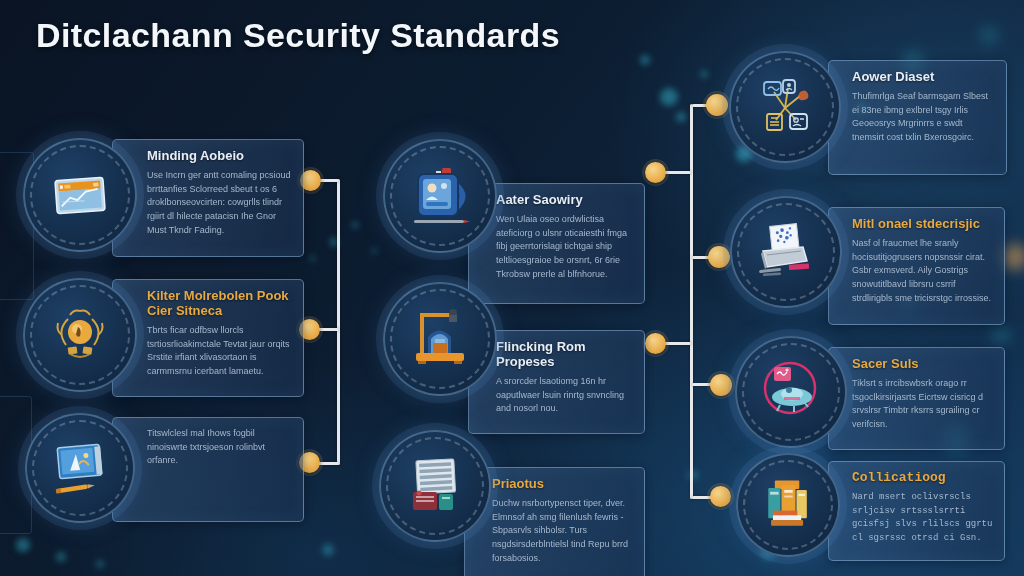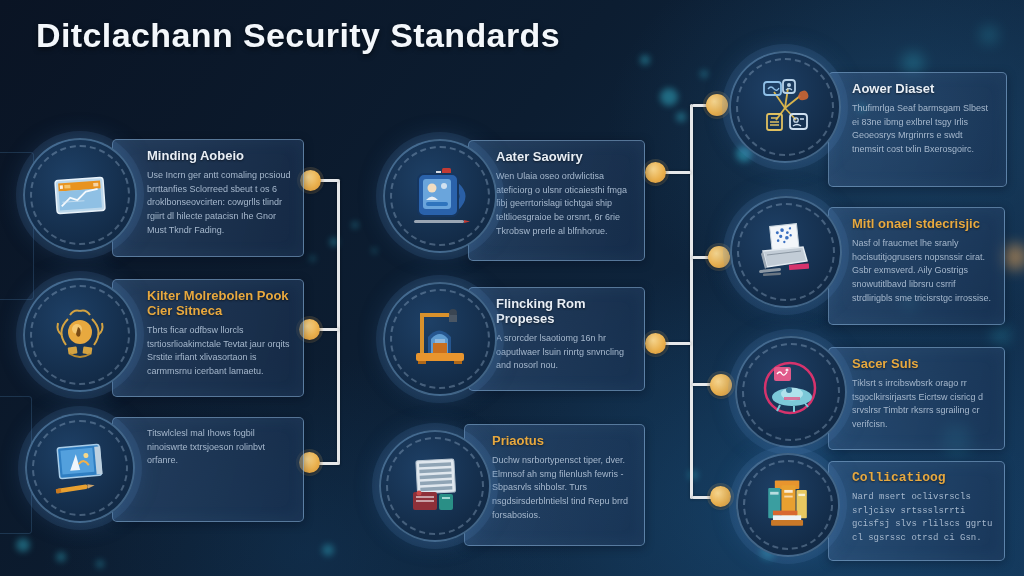--- a/index.html
+++ b/index.html
@@ -22,21 +22,21 @@
     border:1px solid rgba(155,197,235,0.48);
     box-shadow:inset 0 0 18px rgba(120,170,220,0.08), 0 2px 10px rgba(4,10,22,0.35);
     box-sizing:border-box;
   }
   .card .ct{font-size:13px;font-weight:bold;line-height:1.15;margin:0 0 5px 0;
     text-shadow:0 1px 2px rgba(0,0,0,0.5);}
   .ct.white{color:#e9eff6;}
   .ct.gold{color:#e8a93f;}
   .card .cb{font-size:9px;line-height:1.52;color:#a6b8cd;}
   .pad-l{padding:9px 10px 8px 34px;}
-  .pad-m{padding:9px 9px 8px 27px;}
+  .pad-m{padding:9px 9px 8px 27px;margin-top:43px;}
   .pad-r{padding:9px 9px 8px 23px;}
   .circ{
     position:absolute;border-radius:50%;
     background:radial-gradient(circle at 40% 34%, #1e4066, #122a46 72%);
     border:2px solid rgba(130,180,225,0.42);
     box-shadow:0 0 0 7px rgba(95,145,195,0.14), 0 0 24px rgba(60,115,175,0.35);
     display:flex;align-items:center;justify-content:center;box-sizing:border-box;
   }
   .circ::before{content:"";position:absolute;inset:5px;border-radius:50%;
     border:2px dashed rgba(185,212,238,0.30);}
@@ -49,21 +49,21 @@
   .bk.orange{background:#e8a558;}
   .deco{position:absolute;border:1px solid rgba(95,155,205,0.22);border-radius:3px;}
 
   
   .card-l1{left:112px;top:139px;width:192px;height:118px;}
   .card-l2{left:112px;top:279px;width:192px;height:118px;}
   .card-l3{left:112px;top:417px;width:192px;height:105px;}
   .card-m1{left:468px;top:140px;width:177px;height:121px;}
   .card-m2{left:468px;top:287px;width:177px;height:104px;}
   .card-m3{left:464px;top:424px;width:181px;height:122px;}
-  .card-r1{left:828px;top:60px;width:179px;height:115px;margin-top:12px;}
+  .card-r1{left:828px;top:60px;width:179px;height:115px;}
   .card-r2{left:828px;top:207px;width:177px;height:118px;}
   .card-r3{left:828px;top:347px;width:177px;height:103px;}
   .card-r4{left:828px;top:461px;width:177px;height:100px;font-family:Liberation Mono, monospace;}
   
   .circ-l1{left:23px;top:138px;width:114px;height:114px;}
   .circ-l2{left:23px;top:278px;width:114px;height:114px;}
   .circ-l3{left:25px;top:413px;width:110px;height:110px;}
   .circ-m1{left:383px;top:139px;width:114px;height:114px;}
   .circ-m2{left:383px;top:282px;width:114px;height:114px;}
   .circ-m3{left:379px;top:430px;width:112px;height:112px;}

